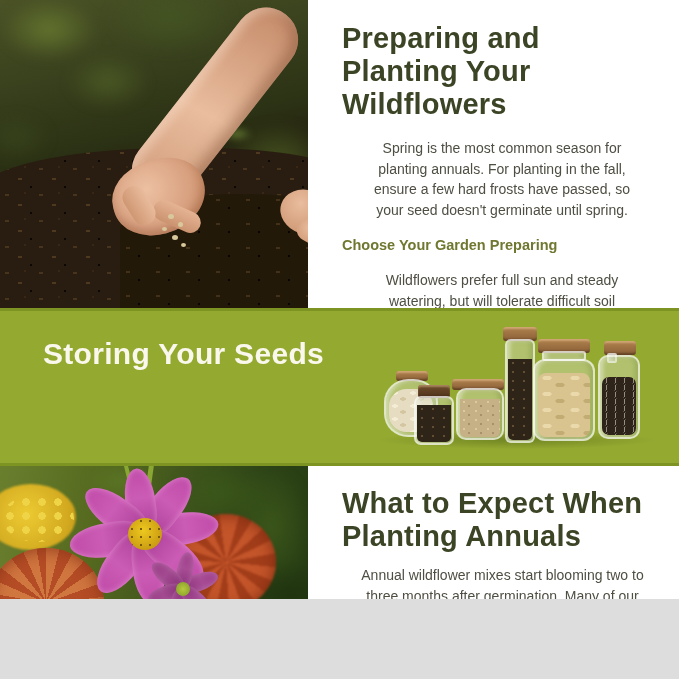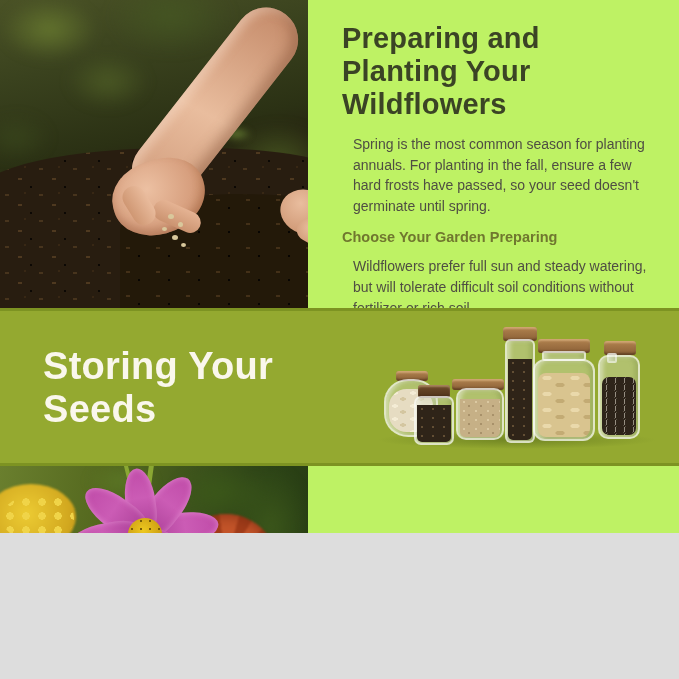--- a/index.html
+++ b/index.html
@@ -1,34 +1,34 @@
 <!DOCTYPE html>
 <html><head>
 <meta charset="utf-8">
 <style>
   html,body { margin:0; padding:0; background:#ddd; }
   .page {
-    position:relative; width:679px; height:533px; overflow:hidden;
-    background:#bef264; font-family:"Liberation Sans", sans-serif;
+    position:relative; width:679px; height:599px; overflow:hidden;
+    background:#ffffff; font-family:"Liberation Sans", sans-serif;
     -webkit-font-smoothing:antialiased;
   }
   
   .big-title { font-weight:bold; color:#3b4425; font-size:29px; line-height:1.14; letter-spacing:.2px; margin:0; }
   .sub-head  { font-weight:bold; color:#70772f; font-size:14.5px; margin:0 0 3px 0; }
-  .body-text { color:#4f4e43; font-size:14px; line-height:1.47; margin:11px; }
+  .body-text { color:#4f4e43; font-size:14px; line-height:1.47; margin:17px;text-align:center; }
 
   
   .sect-top    { position:absolute; left:0; top:0; width:679px; height:308px; }
   .top-panel   { position:absolute; left:308px; top:0; right:0; height:308px; padding:22px 17px 0 34px; box-sizing:border-box; }
   .top-item    { margin-top:13px; }
 
   .sect-mid    { position:absolute; left:0; top:308px; width:679px; height:158px;
                  background:#94a930; border-top:3px solid #7d9322; border-bottom:3px solid #7d9322; box-sizing:border-box; }
   .mid-text    { position:absolute; left:43px; top:26px; width:305px; }
-  .mid-title   { font-weight:bold; color:#faf7ec; font-size:38px; margin:8px 0 14px 0; letter-spacing:.3px; }
+  .mid-title   { font-weight:bold; color:#faf7ec; font-size:30px; margin:0 0 14px 0; letter-spacing:.3px; }
   .mid-body    { color:#f2f3d9; font-size:14.5px; line-height:1.45; margin:0; }
 
   .sect-bottom { position:absolute; left:0; top:466px; width:679px; height:213px; }
   .bottom-panel{ position:absolute; left:308px; top:0; right:0; height:213px; padding:21px 16px 0 34px; box-sizing:border-box; }
   .bottom-panel .body-text { margin-top:12px; }
 
   
   .photo-hand { position:absolute; left:0; top:0; width:308px; height:308px; overflow:hidden;
                 background:linear-gradient(168deg,#4a5226 0%,#3a421e 22%,#2b3114 45%,#221a0e 62%,#1e150b 100%); }
   .bokeh { position:absolute; inset:-10px; filter:blur(6px);
@@ -281,15 +281,19 @@
         <div class="petal" style="width:80px;height:36px;margin-top:-18px;transform:rotate(-75deg);"></div>
         <div class="petal" style="width:84px;height:38px;margin-top:-19px;transform:rotate(-115deg);"></div>
         <div class="petal" style="width:82px;height:37px;margin-top:-18px;transform:rotate(-155deg);"></div>
         <div class="petal" style="width:80px;height:36px;margin-top:-18px;transform:rotate(5deg);"></div>
       </div>
       <div class="stem" style="left:138px;top:160px;width:7px;height:56px;transform:rotate(6deg);background:#6f9230;"></div>
       <div class="bud" style="left:112px;top:168px;width:18px;height:16px;"></div>
       <div class="bud" style="left:130px;top:162px;width:12px;height:12px;background:radial-gradient(#c4539f,#8e3572);"></div>
     </div>
 
+    <div class="bottom-panel">
+      <h2 class="big-title">What to Expect When Planting Annuals</h2>
+      <p class="body-text">Annual wildflower mixes start blooming two to three months after germination. Many of our mixes bloom in different stages to assure a full growing season's worth of color.</p>
+    </div>
   </div>
 
 </div>
 
 </body></html>

